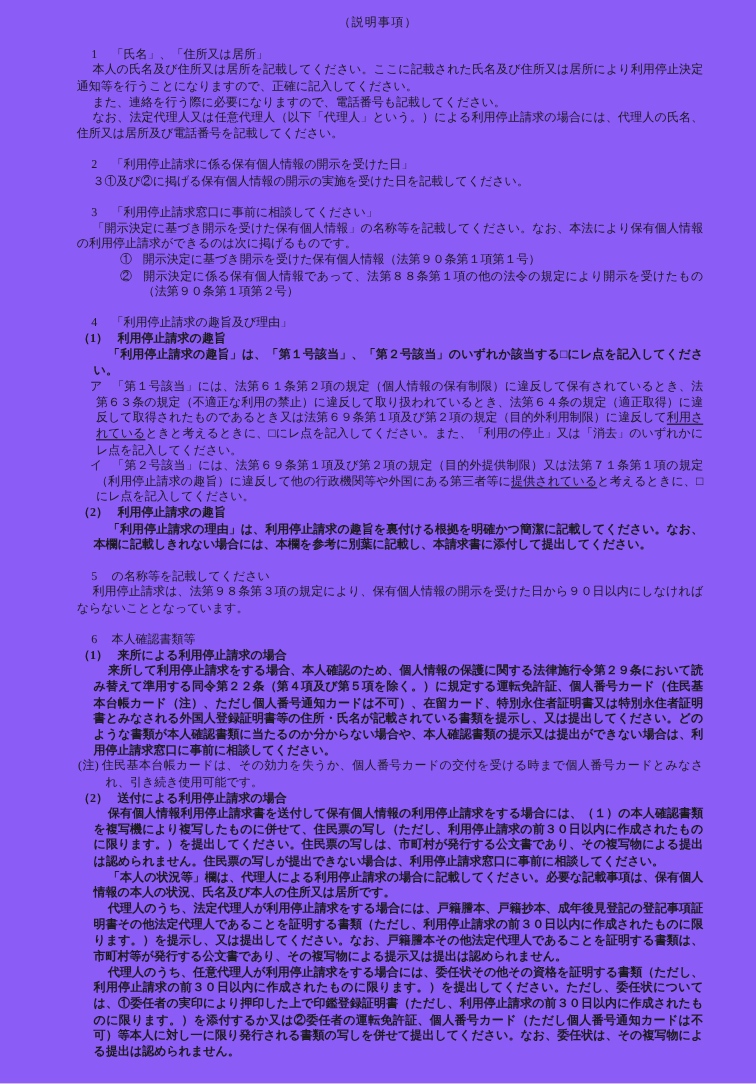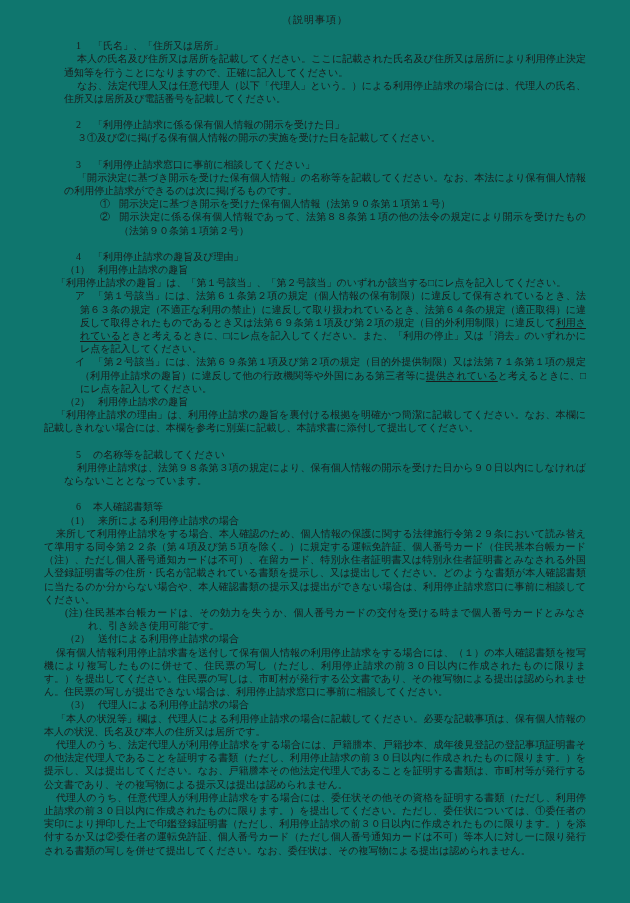--- a/index.html
+++ b/index.html
@@ -1,56 +1,57 @@
 <!DOCTYPE html>
 <html lang="ja"><head>
 <meta charset="utf-8">
 <style>
   html,body{margin:0;padding:0;background:#ffffff;}
   .page{
     width:630px;height:903px;box-sizing:border-box;
-    background:#0f766e;color:#1b1b1b;
+    background:#8b5cf6;color:#1b1b1b;
     font-family:"Liberation Serif","DejaVu Serif",serif;
     font-size:10px;line-height:13.2px;
     padding-top:13px;overflow:hidden;
   }
   p{margin:0;}
   .title{text-align:center;letter-spacing:1px;margin-bottom:6px;}
   section{margin-top:13px;}
   .head{margin-left:76px;}
   .num{display:inline-block;width:17px;}
   
   .b1{margin-left:64px;margin-right:44px;text-align:justify;}
   .ind{text-indent:13px;}
   
   .circ{margin-left:100px;margin-right:44px;padding-left:19px;text-indent:-19px;text-align:justify;}
   .circ .mk{margin-right:9px;}
   
-  .subhead{margin-left:65px;}
+  .subhead{margin-left:65px;font-weight:bold;}
   .subhead .mk{margin-right:8px;}
   
-  .b2{margin-left:44px;margin-right:44px;text-indent:12px;text-align:justify;}
+  .b2{margin-left:78px;margin-right:44px;text-indent:12px;text-align:justify;font-weight:bold;}
   
   .kana{margin-left:80px;margin-right:44px;text-indent:-5px;text-align:justify;}
   .kana .mk{margin-right:8px;}
   
   .note{margin-left:88px;margin-right:44px;text-indent:-23px;text-align:justify;}
   .note .mk{margin-right:2px;}
   .u{text-decoration:underline;text-underline-offset:2px;}
 </style>
 </head>
 <body>
 
 <div class="page">
 
   <p class="title">（説明事項）</p>
 
   <section>
     <p class="head"><span class="num">1</span><span>「氏名」、「住所又は居所」</span></p>
     <p class="b1 ind">本人の氏名及び住所又は居所を記載してください。ここに記載された氏名及び住所又は居所により利用停止決定通知等を行うことになりますので、正確に記入してください。</p>
+    <p class="b1 ind">また、連絡を行う際に必要になりますので、電話番号も記載してください。</p>
     <p class="b1 ind">なお、法定代理人又は任意代理人（以下「代理人」という。）による利用停止請求の場合には、代理人の氏名、住所又は居所及び電話番号を記載してください。</p>
   </section>
 
   <section>
     <p class="head"><span class="num">2</span><span>「利用停止請求に係る保有個人情報の開示を受けた日」</span></p>
     <p class="b1 ind">３①及び②に掲げる保有個人情報の開示の実施を受けた日を記載してください。</p>
   </section>
 
   <section>
     <p class="head"><span class="num">3</span><span>「利用停止請求窓口に事前に相談してください」</span></p>
@@ -74,19 +75,18 @@
     <p class="b1 ind">利用停止請求は、法第９８条第３項の規定により、保有個人情報の開示を受けた日から９０日以内にしなければならないこととなっています。</p>
   </section>
 
   <section>
     <p class="head"><span class="num">6</span><span>本人確認書類等</span></p>
     <p class="subhead"><span class="mk">（1）</span><span>来所による利用停止請求の場合</span></p>
     <p class="b2">来所して利用停止請求をする場合、本人確認のため、個人情報の保護に関する法律施行令第２９条において読み替えて準用する同令第２２条（第４項及び第５項を除く。）に規定する運転免許証、個人番号カード（住民基本台帳カード（注）、ただし個人番号通知カードは不可）、在留カード、特別永住者証明書又は特別永住者証明書とみなされる外国人登録証明書等の住所・氏名が記載されている書類を提示し、又は提出してください。どのような書類が本人確認書類に当たるのか分からない場合や、本人確認書類の提示又は提出ができない場合は、利用停止請求窓口に事前に相談してください。</p>
     <p class="note"><span class="mk">(注)</span><span>住民基本台帳カードは、その効力を失うか、個人番号カードの交付を受ける時まで個人番号カードとみなされ、引き続き使用可能です。</span></p>
     <p class="subhead"><span class="mk">（2）</span><span>送付による利用停止請求の場合</span></p>
     <p class="b2">保有個人情報利用停止請求書を送付して保有個人情報の利用停止請求をする場合には、（１）の本人確認書類を複写機により複写したものに併せて、住民票の写し（ただし、利用停止請求の前３０日以内に作成されたものに限ります。）を提出してください。住民票の写しは、市町村が発行する公文書であり、その複写物による提出は認められません。住民票の写しが提出できない場合は、利用停止請求窓口に事前に相談してください。</p>
-    <p class="subhead"><span class="mk">（3）</span><span>代理人による利用停止請求の場合</span></p>
     <p class="b2">「本人の状況等」欄は、代理人による利用停止請求の場合に記載してください。必要な記載事項は、保有個人情報の本人の状況、氏名及び本人の住所又は居所です。</p>
     <p class="b2">代理人のうち、法定代理人が利用停止請求をする場合には、戸籍謄本、戸籍抄本、成年後見登記の登記事項証明書その他法定代理人であることを証明する書類（ただし、利用停止請求の前３０日以内に作成されたものに限ります。）を提示し、又は提出してください。なお、戸籍謄本その他法定代理人であることを証明する書類は、市町村等が発行する公文書であり、その複写物による提示又は提出は認められません。</p>
     <p class="b2">代理人のうち、任意代理人が利用停止請求をする場合には、委任状その他その資格を証明する書類（ただし、利用停止請求の前３０日以内に作成されたものに限ります。）を提出してください。ただし、委任状については、①委任者の実印により押印した上で印鑑登録証明書（ただし、利用停止請求の前３０日以内に作成されたものに限ります。）を添付するか又は②委任者の運転免許証、個人番号カード（ただし個人番号通知カードは不可）等本人に対し一に限り発行される書類の写しを併せて提出してください。なお、委任状は、その複写物による提出は認められません。</p>
   </section>
 
 </div>
 
 </body></html>

